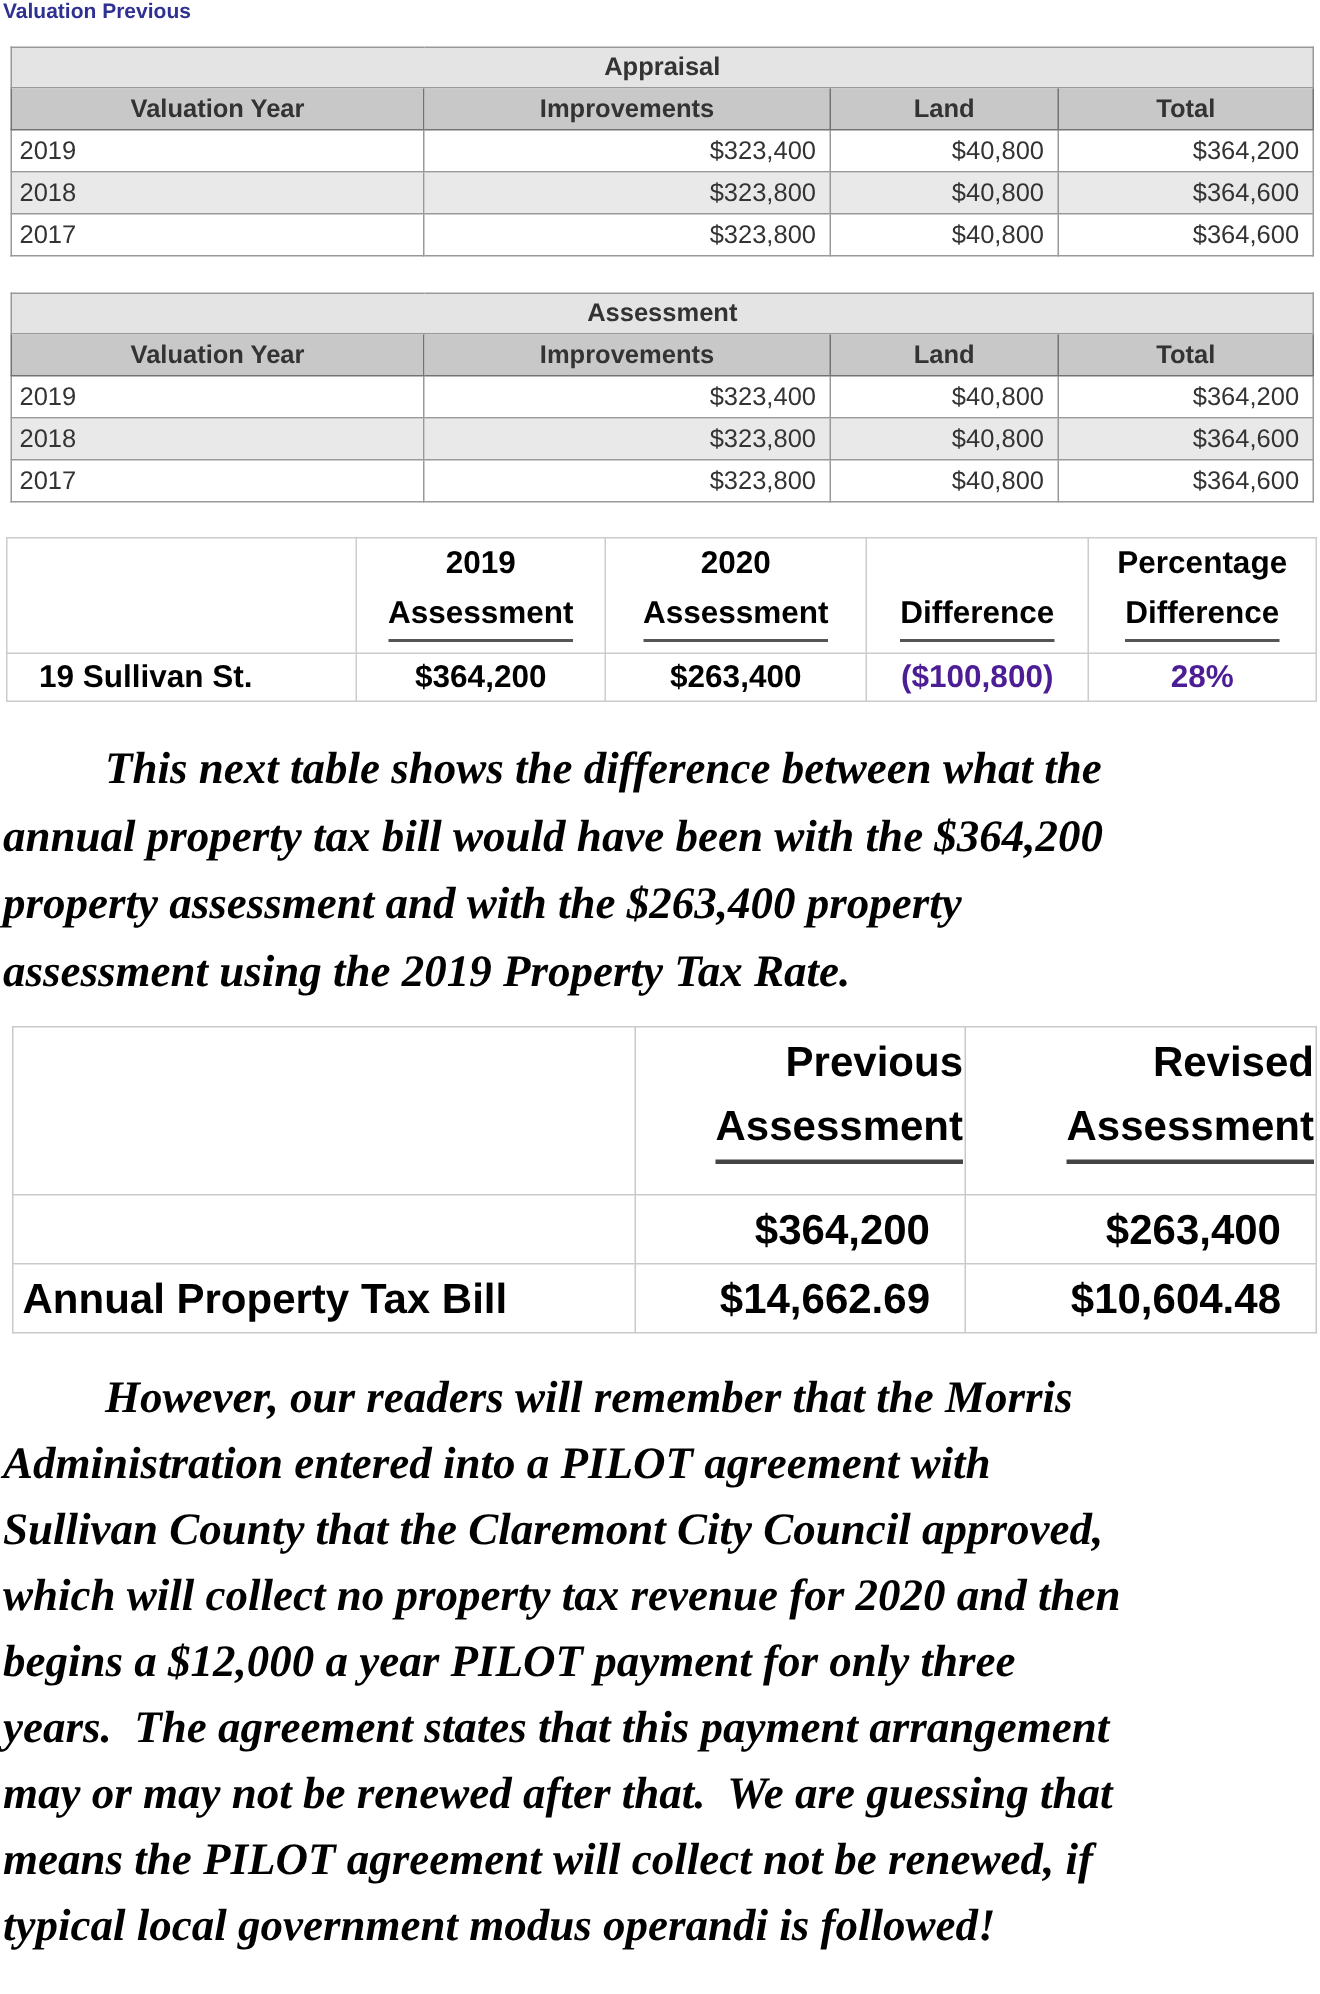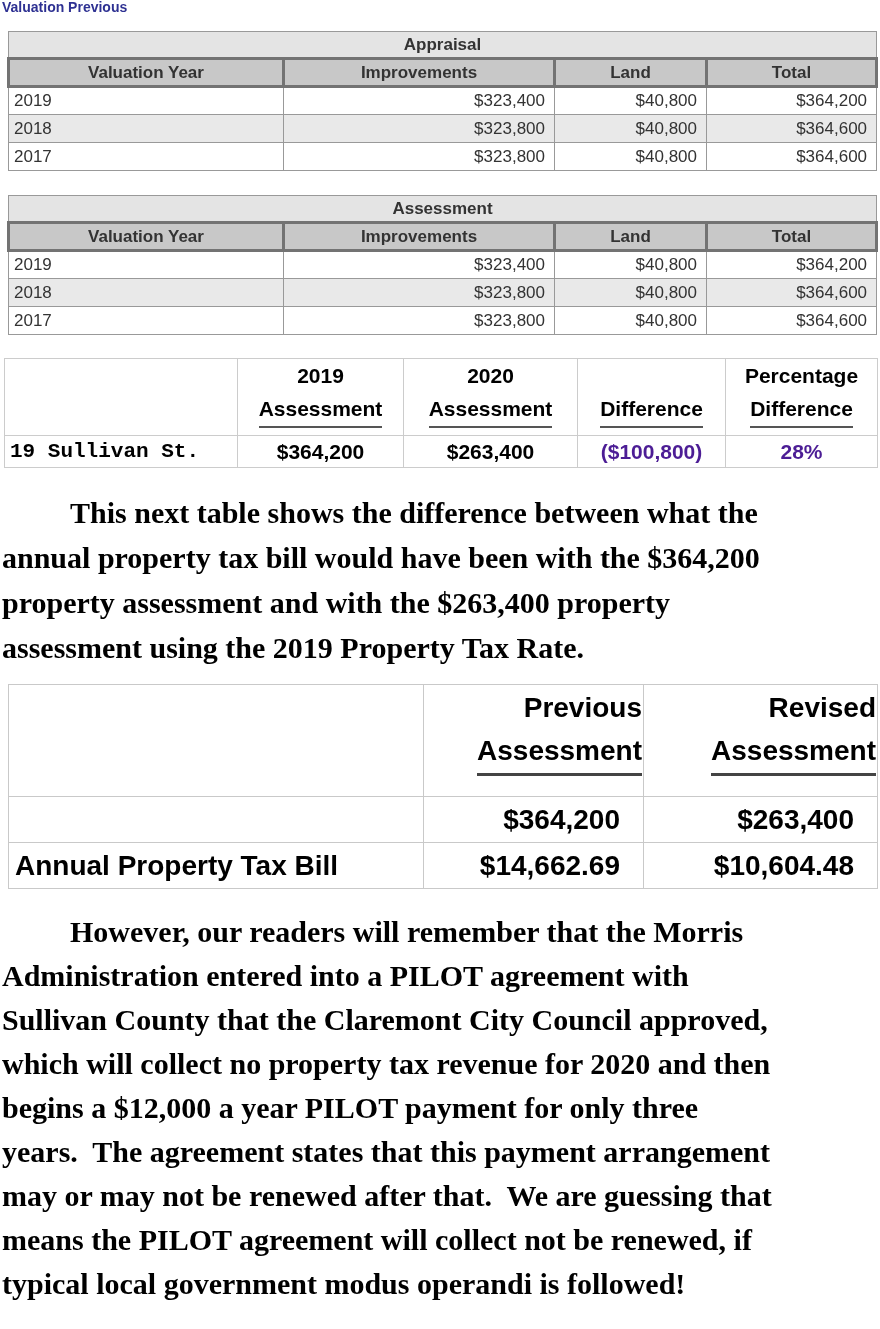--- a/index.html
+++ b/index.html
@@ -21,44 +21,44 @@
     border-collapse:collapse; table-layout:fixed;
     width:868px; margin:16px 0 0 7px;
     font-size:17px; color:#333;
   }
   .val-table td { border:1px solid #999; height:28px; padding:0 9px; overflow:hidden; }
   .val-table .group-header {
     background:#e4e4e4; text-align:center; font-weight:bold; color:#333; height:27px;
   }
   .val-table .col-header {
     background:#c8c8c8; text-align:center; font-weight:bold; color:#333;
-    border:3px solid #737373; height:28px;
+    border:1px solid #737373; height:28px;
   }
   .val-table .row-alt td { background:#e9e9e9; }
   .val-table .num { text-align:right; }
   .val-table .yr  { text-align:left; padding-left:5px; }
 
   
   .comp-table {
     border-collapse:collapse; table-layout:fixed;
     width:873px; margin:23px 0 0 4px;
     font-weight:bold; font-size:21px; color:#000;
   }
   .comp-table td { border:1px solid #ccc; overflow:hidden; }
   .comp-table .hdr { height:72px; vertical-align:bottom; text-align:center; padding:0 2px 7px 2px; }
   .comp-table .hdr .hl { line-height:33px; white-space:nowrap; }
   .comp-table .u { display:inline-block; border-bottom:2px solid #555; padding-bottom:1px; }
   .comp-table .data td { height:32px; text-align:center; }
-  .comp-table .data .lbl { text-align:left; padding-left:5px;font-family:Liberation Mono, monospace; }
+  .comp-table .data .lbl { text-align:left; padding-left:21px; }
   .comp-table .neg { color:#4c1d95; }
 
   
   .para {
     font-family:"Liberation Serif", serif; font-weight:bold;
-    font-size:30px; color:#000; margin-left:2px;
+    font-size:30px; color:#000; margin-left:2px;font-style:italic;
   }
   .para .line { white-space:pre; line-height:45px; }
   .para .line.indent { padding-left:68px; }
   .para-1 { margin-top:22px; }
   .para-2 { margin-top:21px; }
   .para-2 .line { line-height:44px; }
 
   
   .tax-table {
     border-collapse:collapse; table-layout:fixed;

